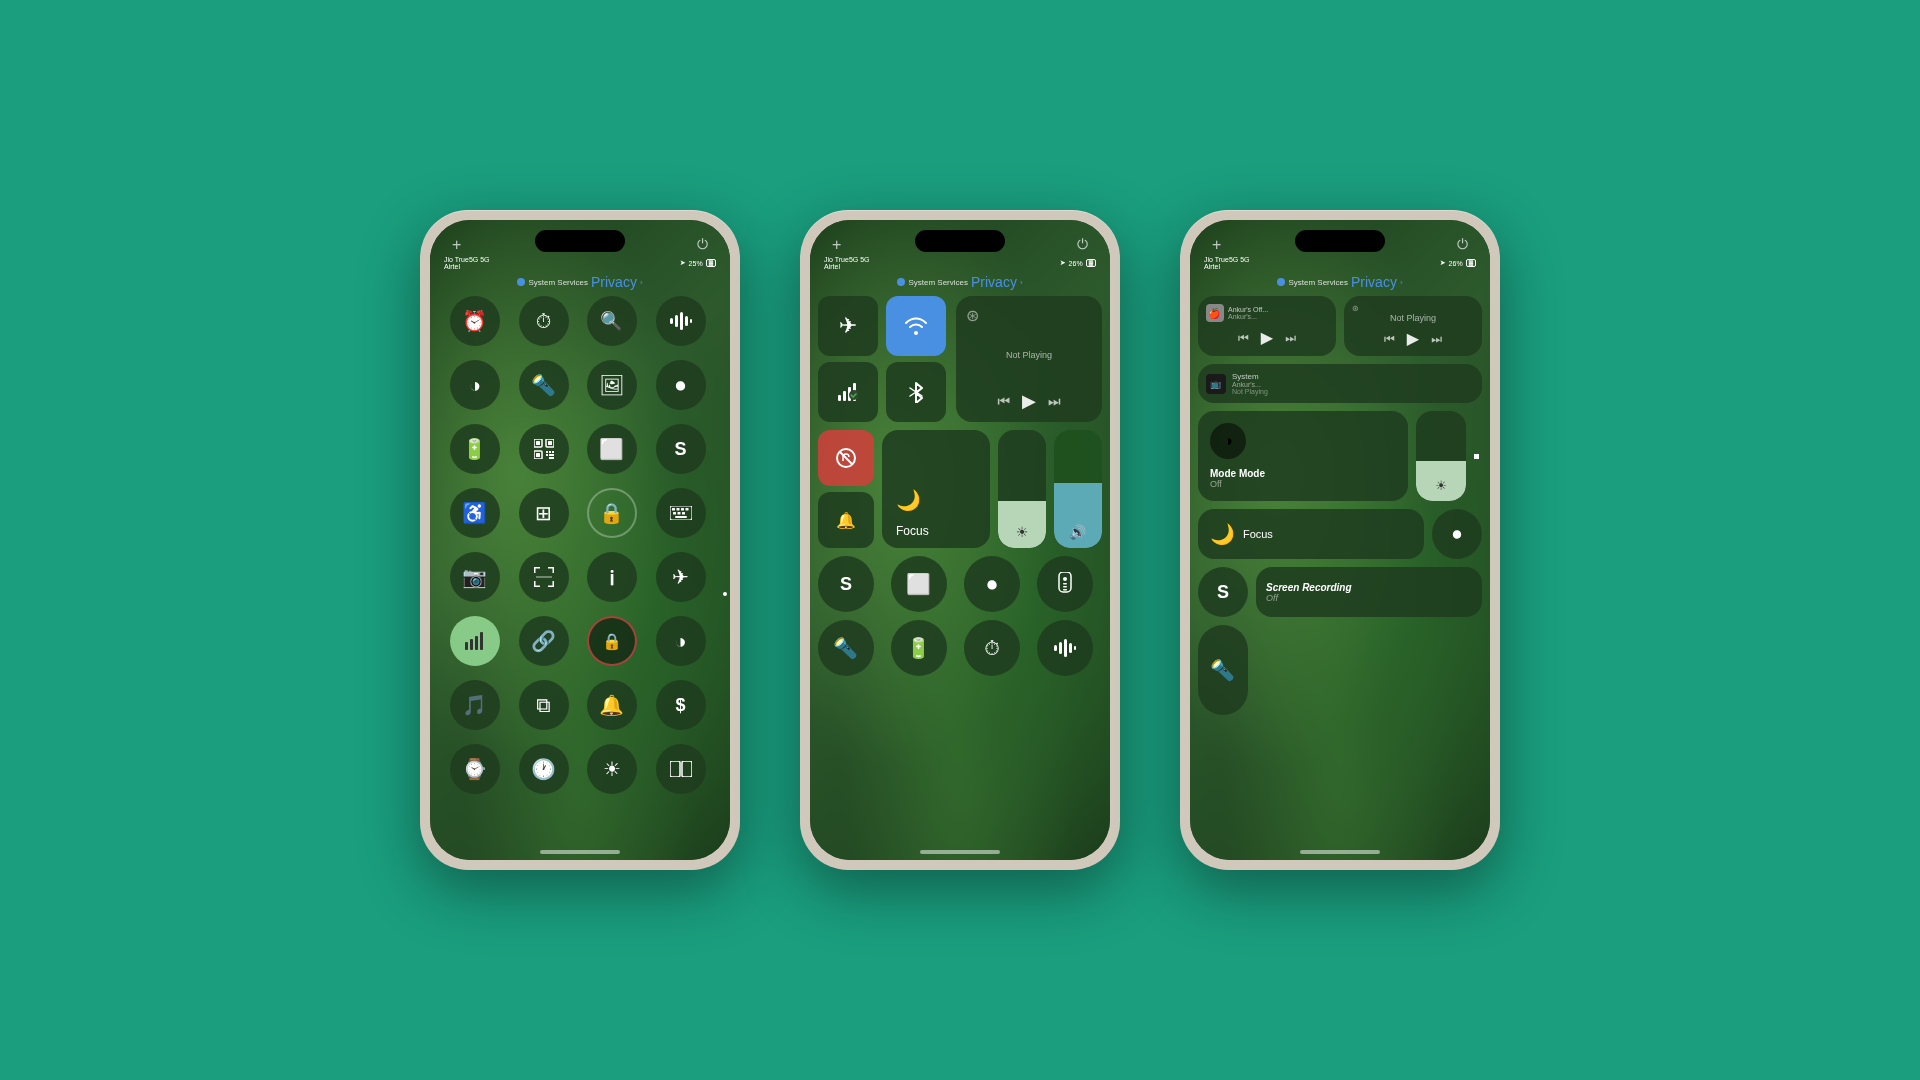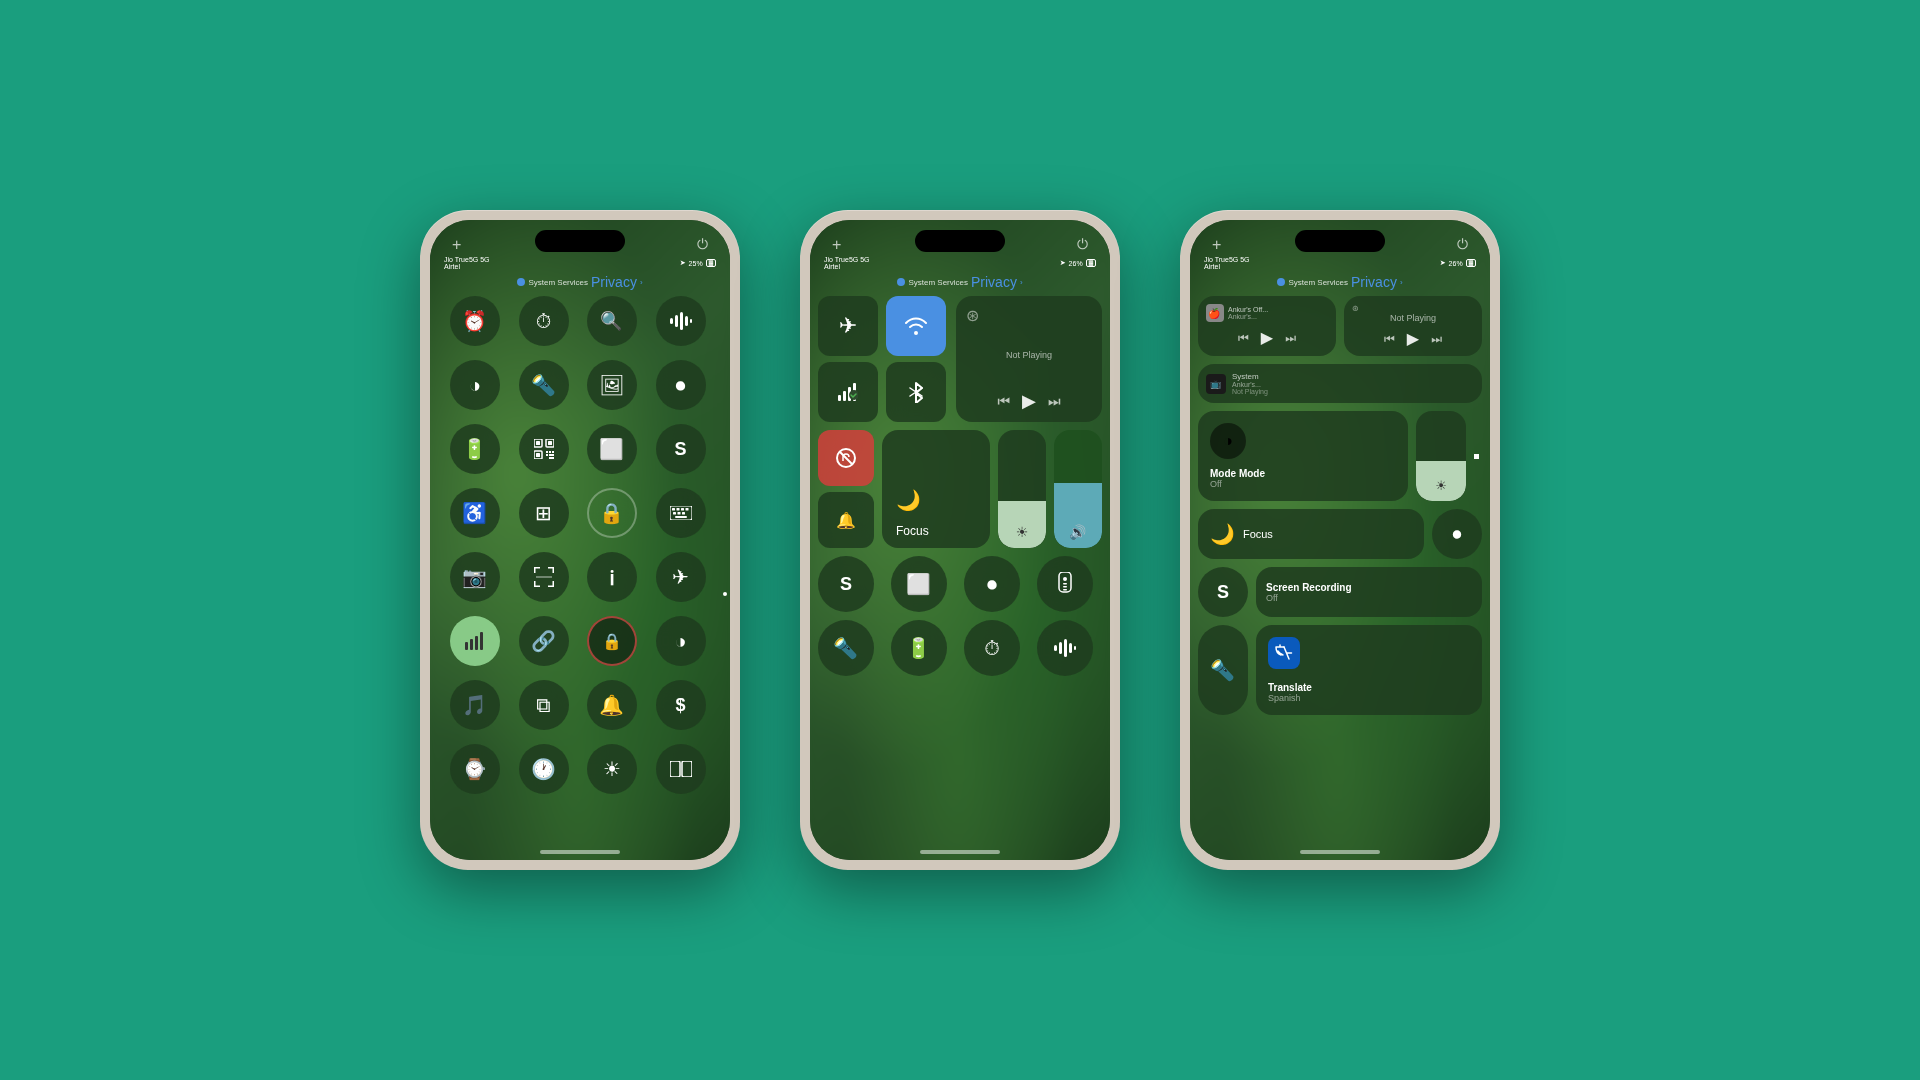--- a/index.html
+++ b/index.html
@@ -627,42 +627,30 @@
           </div>
           <div style="width:50px;height:50px;background:rgba(30,60,30,0.85);border-radius:50%;display:flex;align-items:center;justify-content:center;">
             <span style="color:white;font-size:18px;">⏺</span>
           </div>
         </div>
 
         <div style="display:flex;gap:8px;">
           <div style="width:50px;height:50px;background:rgba(30,60,30,0.85);border-radius:50%;display:flex;align-items:center;justify-content:center;">
             <span style="color:white;font-size:18px;font-weight:700;">S</span>
           </div>
-          <div style="flex:1;background:rgba(30,60,30,0.85);border-radius:16px;padding:10px;display:flex;flex-direction:column;justify-content:center;">
+          <div style="flex:1;background:rgba(30,60,30,0.85);border-radius:16px;padding:10px;display:flex;flex-direction:column;justify-content:center;font-style:italic;">
             <div style="color:white;font-size:10px;font-weight:600;">Screen Recording</div>
             <div style="color:rgba(255,255,255,0.5);font-size:9px;">Off</div>
           </div>
         </div>
 
         <div style="display:flex;gap:8px;">
           <div style="width:50px;height:90px;background:rgba(30,60,30,0.85);border-radius:25px;display:flex;align-items:center;justify-content:center;">
             <span style="font-size:20px;">🔦</span>
           </div>
-          <div style="flex:1;background:rgba(30,60,30,0.85);border-radius:16px;padding:12px;display:flex;flex-direction:column;justify-content:space-between;">
-            <div style="width:32px;height:32px;background:rgba(0,100,255,0.7);border-radius:8px;display:flex;align-items:center;justify-content:center;">
-              <svg width="20" height="18" viewBox="0 0 20 18">
-                <path d="M2 3h8M6 1v2M2 3c0 4 2 7 5 8M4 7c1 2 3 3 5 4" stroke="white" stroke-width="1.5" fill="none" stroke-linecap="round"></path>
-                <path d="M10 3l5 12M12.5 9h5" stroke="white" stroke-width="1.5" fill="none" stroke-linecap="round"></path>
-              </svg>
-            </div>
-            <div>
-              <div style="color:white;font-size:10px;font-weight:600;">Translate</div>
-              <div style="color:rgba(255,255,255,0.5);font-size:9px;">Spanish</div>
-            </div>
-          </div>
         </div>
 
       </div>
     </div>
 
     <div class="home-bar"></div>
   </div>
 </div>
 
 </body></html>

